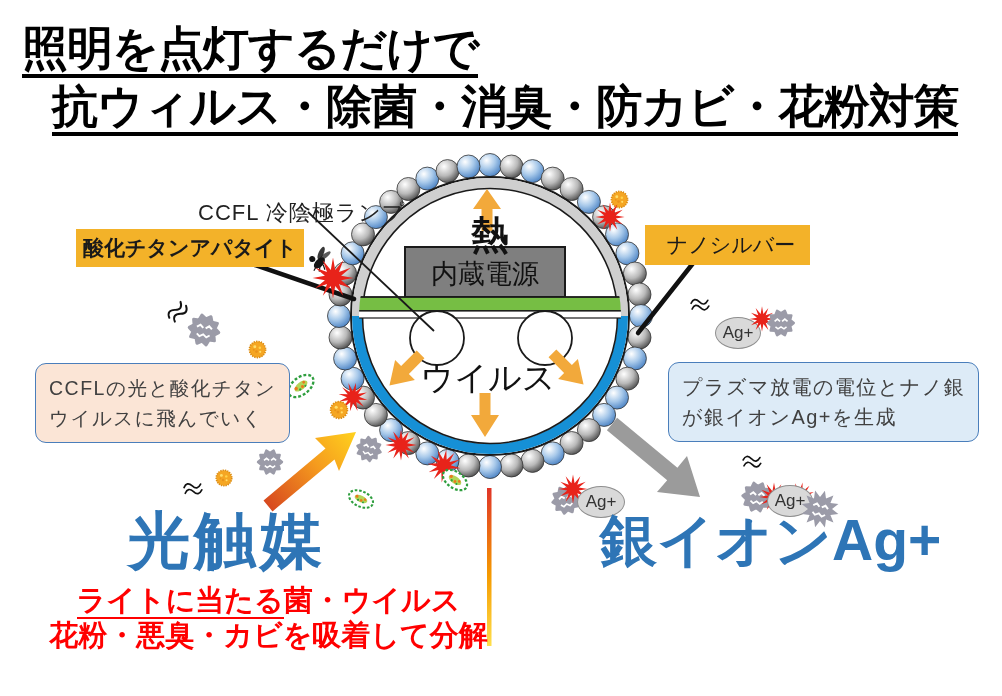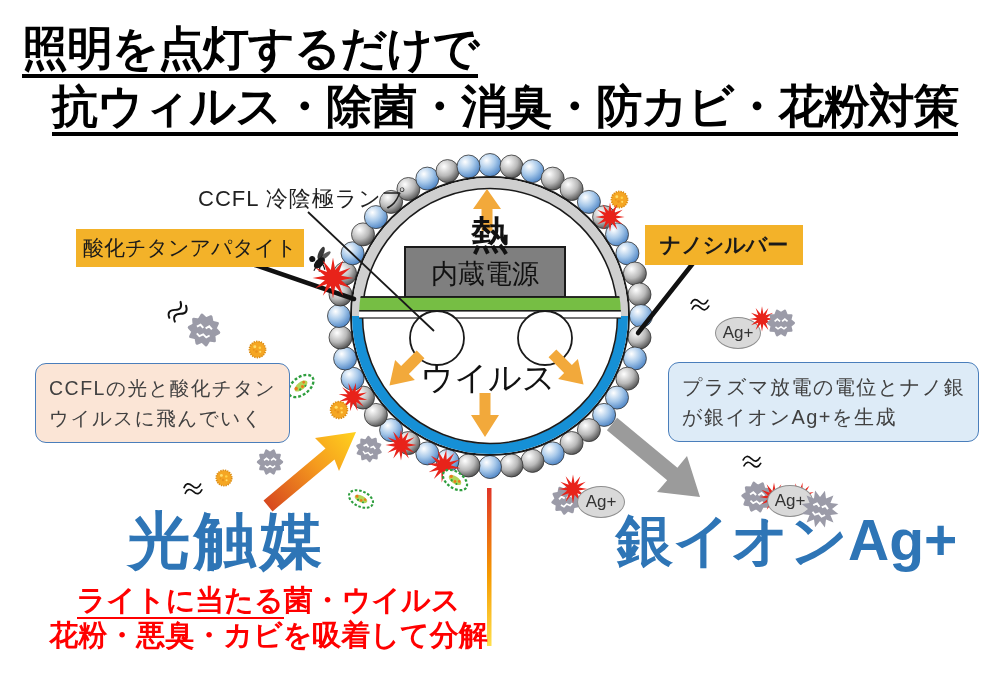--- a/index.html
+++ b/index.html
@@ -3,23 +3,23 @@
 <meta charset="utf-8">
 <style>
   html,body{margin:0;padding:0;background:#fff;}
   #canvas{position:relative;width:1002px;height:696px;background:#fff;overflow:hidden;
           font-family:"Liberation Sans",sans-serif;}
   .abs{position:absolute;}
   
   .title-line{font-weight:900;font-size:46px;color:#000;letter-spacing:-1px;
               border-bottom:4px solid #000;padding-bottom:2px;line-height:1.05;white-space:nowrap;}
   
-  .ccfl{font-size:22px;color:#222;letter-spacing:1px;white-space:nowrap;}
+  .ccfl{font-size:22px;color:#222;letter-spacing:1px;white-space:nowrap;margin-top:14px;}
   .tag{background:var(--tag_orange);color:#1a1a1a;display:flex;align-items:center;justify-content:center;
-       font-size:21px;white-space:nowrap;}
+       font-size:21px;white-space:nowrap;font-weight:bold;}
   .callout{border:1.6px solid var(--callout_border);border-radius:11px;color:#404040;
            padding:9px 13px;font-size:20px;line-height:30px;letter-spacing:1.5px;white-space:nowrap;}
   .inlamp{color:#111;text-align:center;white-space:nowrap;}
   .bighead{font-weight:900;color:var(--accent_blue);line-height:1;white-space:nowrap;}
   .redtxt{color:var(--alert_red);font-weight:800;text-align:center;white-space:nowrap;}
   .redtxt .u{border-bottom:2.5px solid var(--alert_red);padding-bottom:1px;}
   .icon{position:absolute;pointer-events:none;}
   .icon svg{display:block;width:100%;height:100%;}
   .agbadge{position:absolute;display:flex;align-items:center;justify-content:center;
            background:#D9D9D9;border:1.5px solid #8f8f8f;border-radius:50%;
@@ -351,21 +351,21 @@
           <path d="M12.5,18 l3.2,-2.6 l3.2,2.6 M21.3,18 l3.2,-2.6 l3.2,2.6" stroke="#fff" stroke-width="2" fill="none"></path>
           <path d="M13.5,24.5 l3,2.4 l3.5,-2.4 l3.5,2.4 l3,-2.4" stroke="#fff" stroke-width="1.8" fill="none"></path>
         </svg>
       </div>
     </div>
 
   <div class="abs ccfl" style="left:198px;top:184px;z-index:5;">CCFL 冷陰極ランプ</div>
 
   <div class="abs tag" style="left:76px;top:229px;width:228px;height:38px;z-index:5;">酸化チタンアパタイト</div>
 
-  <div class="abs tag" style="left:645px;top:225px;width:158px;height:40px;font-weight:bold;z-index:5;">ナノシルバー</div>
+  <div class="abs tag" style="left:645px;top:225px;width:158px;height:40px;font-weight:normal;z-index:5;padding-left:7px;">ナノシルバー</div>
 
   <div class="abs inlamp" style="left:450px;top:210px;width:80px;font-size:38px;font-weight:bold;z-index:5;">熱</div>
 
   <div class="abs inlamp" style="left:405px;top:256px;width:160px;font-size:27px;z-index:5;">内蔵電源</div>
 
   <div class="abs inlamp" style="left:418px;top:356px;width:140px;font-size:33px;z-index:5;">ウイルス</div>
 
   <div class="abs callout" style="left:35px;top:363px;z-index:5;background:var(--callout_left_bg);font-size:19.5px;">
     <div>CCFLの光と酸化チタン</div>
     <div>ウイルスに飛んでいく</div>
@@ -376,16 +376,16 @@
     <div>が銀イオンAg+を生成</div>
   </div>
 
   <div class="abs bighead" style="left:128px;top:510px;font-size:62px;letter-spacing:4px;z-index:5;">光触媒</div>
 
   <div class="abs redtxt" style="left:41px;top:583px;width:455px;font-size:29px;line-height:35px;z-index:5;">
     <div><span class="u">ライトに当たる</span><span>菌・ウイルス</span></div>
     <div>花粉・悪臭・カビを吸着して分解</div>
   </div>
 
-  <div class="abs bighead" style="left:616px;top:512px;font-size:57px;z-index:5;">銀イオンAg+</div>
+  <div class="abs bighead" style="left:600px;top:512px;font-size:57px;z-index:5;">銀イオンAg+</div>
 
 
 </div>
 
 </body></html>

